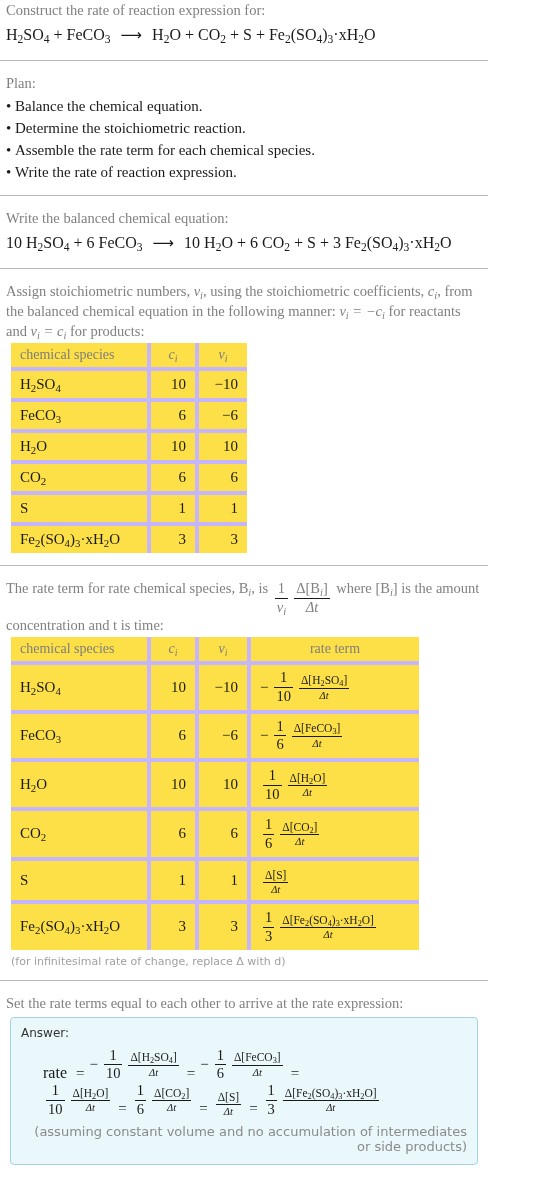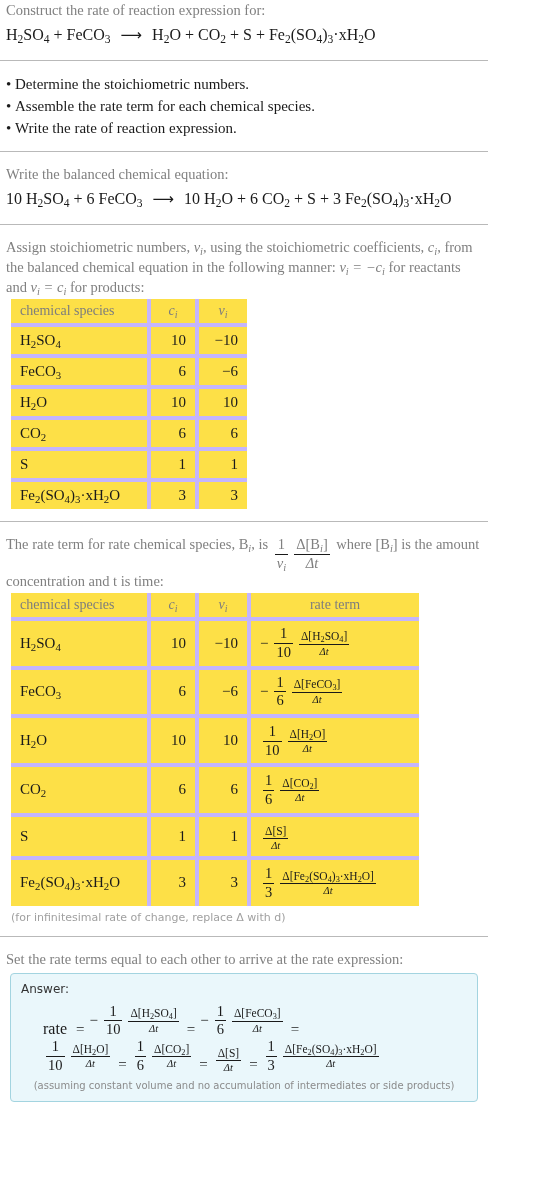--- a/index.html
+++ b/index.html
@@ -119,23 +119,23 @@
   .answer-body{
     text-align:left;
     padding-left:22px;
     color:#1a1a1a;
     font-size:15px;
   }
   .answer-line{display:flex;align-items:flex-end;flex-wrap:nowrap;margin-bottom:1px;}
   .rate-word{font-size:16px;padding-right:4px;}
   .assume{
     font-family:"DejaVu Sans", sans-serif;
-    font-size:10px;
+    font-size:13px;
     color:#8b8b8b;
-    text-align:center;
+    text-align:right;
     margin-top:7px;
   }
   .infnote{
     font-family:"DejaVu Sans", sans-serif;
     font-size:11px;
     color:#a0a0a0;
     margin:5px 0 0 5px;
   }
   .eqline{font-size:16px;line-height:26px;}
 </style>
@@ -149,22 +149,24 @@
     <div class="content eqline">
       <span>H<sub>2</sub>SO<sub>4</sub> + FeCO<sub>3</sub></span>
       <span class="arrow">⟶</span>
       <span>H<sub>2</sub>O + CO<sub>2</sub> + S + Fe<sub>2</sub>(SO<sub>4</sub>)<sub>3</sub>·xH<sub>2</sub>O</span>
     </div>
   </div>
 
   <div class="divider"></div>
 
   <div class="step">
+    <div class="prompt">Plan:</div>
     <ul class="bullets">
-      <li>Determine the stoichiometric numbers.</li>
+      <li>Balance the chemical equation.</li>
+      <li>Determine the stoichiometric reaction.</li>
       <li>Assemble the rate term for each chemical species.</li>
       <li>Write the rate of reaction expression.</li>
     </ul>
   </div>
 
   <div class="divider"></div>
 
   <div class="step">
     <div class="prompt">Write the balanced chemical equation:</div>
     <div class="content eqline">

